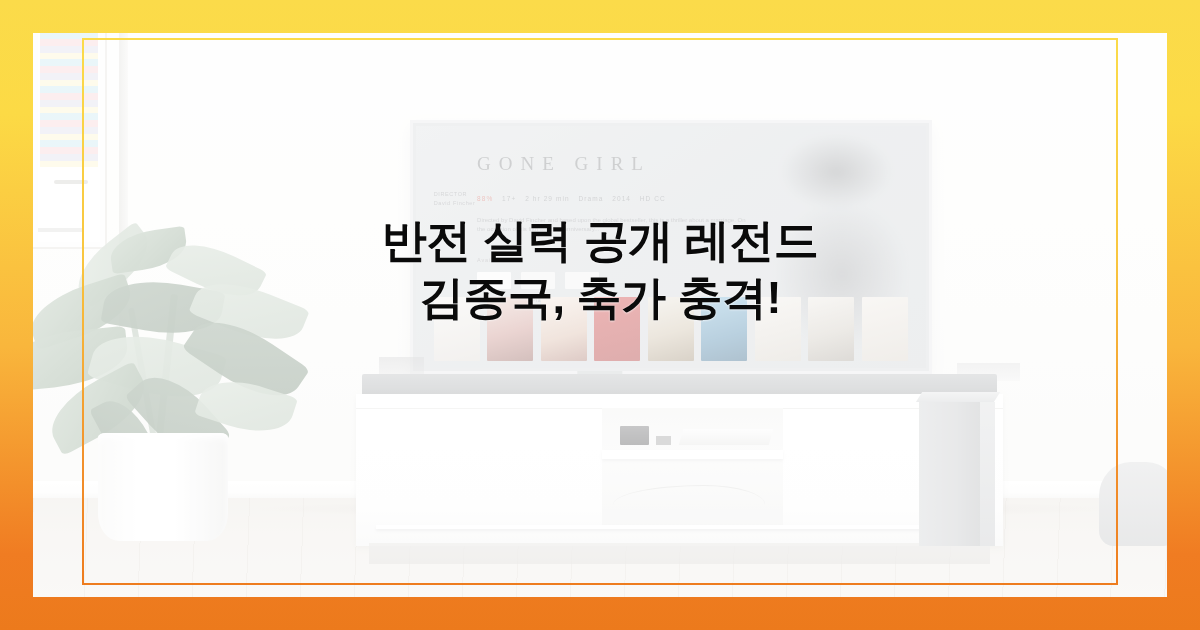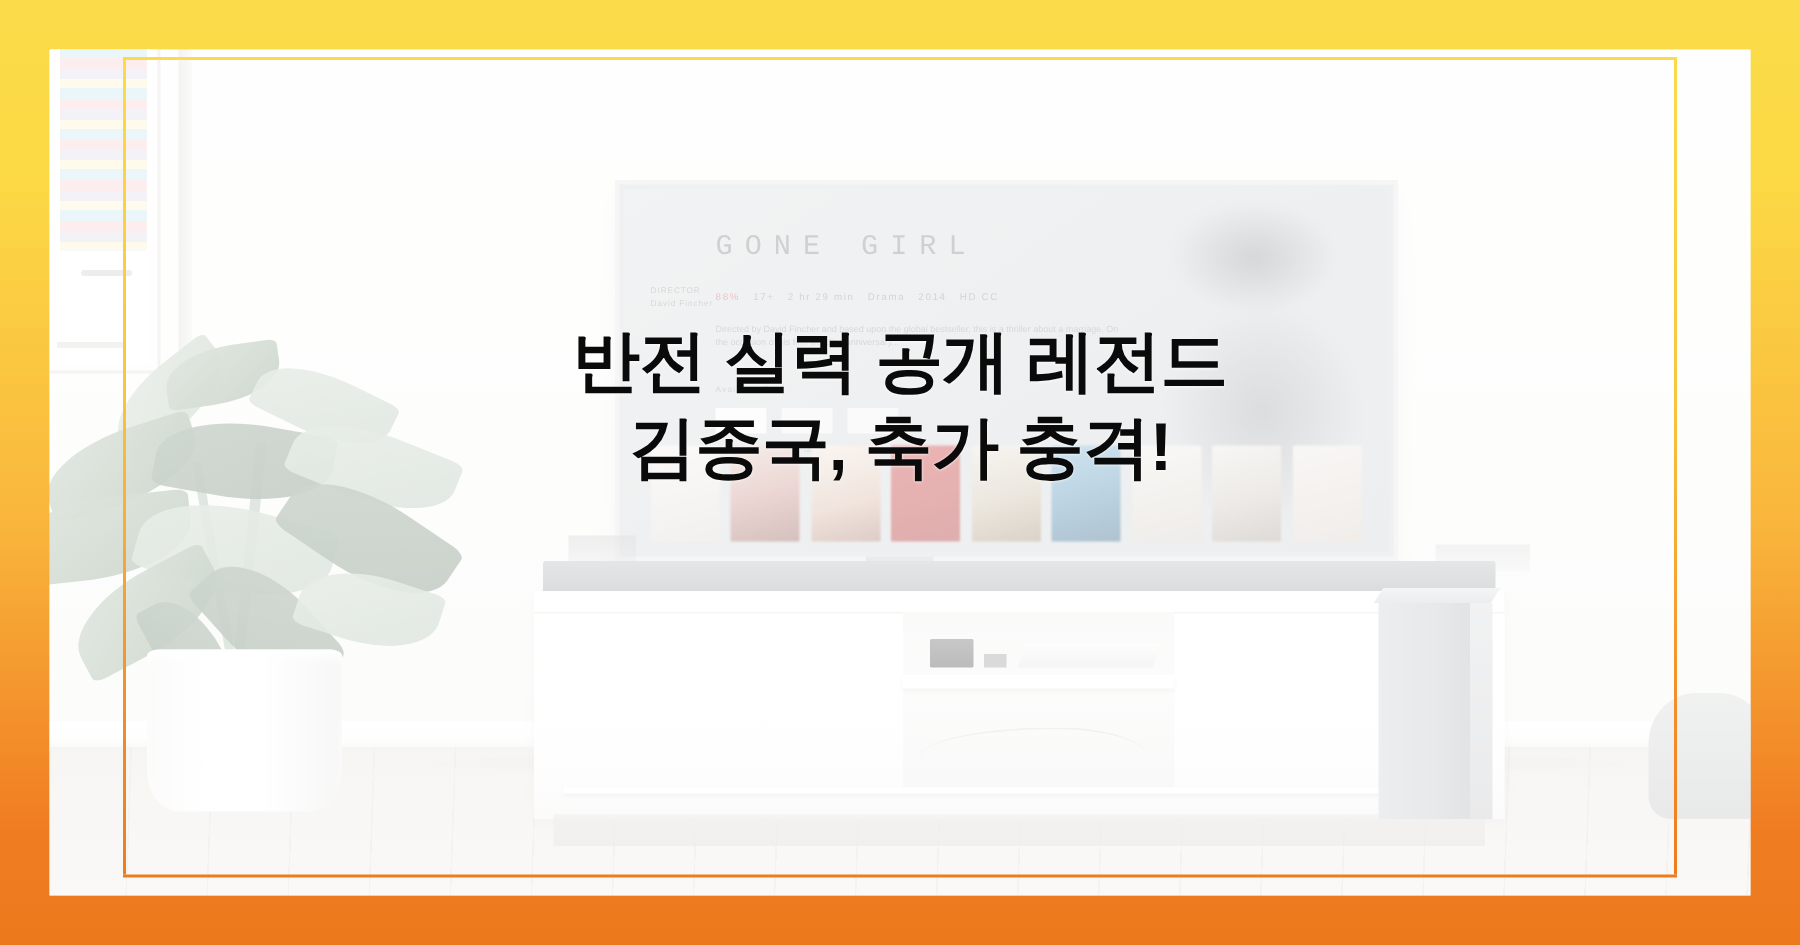--- a/index.html
+++ b/index.html
@@ -141,21 +141,21 @@
       radial-gradient(ellipse 70% 46% at 52% 62%, rgba(92,92,95,.40) 0%, rgba(92,92,95,0) 72%);
     filter: blur(3px);
   }
   .tv-title {
     position: absolute;
     left: 12%;
     top: 11%;
     font-size: 19px;
     letter-spacing: 8px;
     color: rgba(108,110,113,.80);
-    font-family: Liberation Mono, monospace;
+    font-family: Liberation Serif, serif;
     white-space: nowrap;
   }
   .tv-meta {
     position: absolute;
     left: 12%;
     top: 28.5%;
     font-size: 6.5px;
     letter-spacing: 1.1px;
     color: rgba(118,120,124,.78);
     white-space: nowrap;

